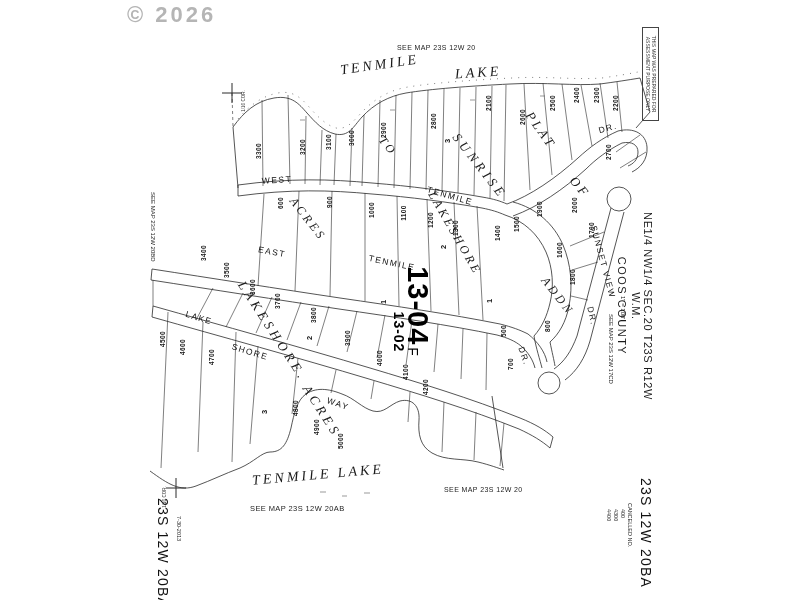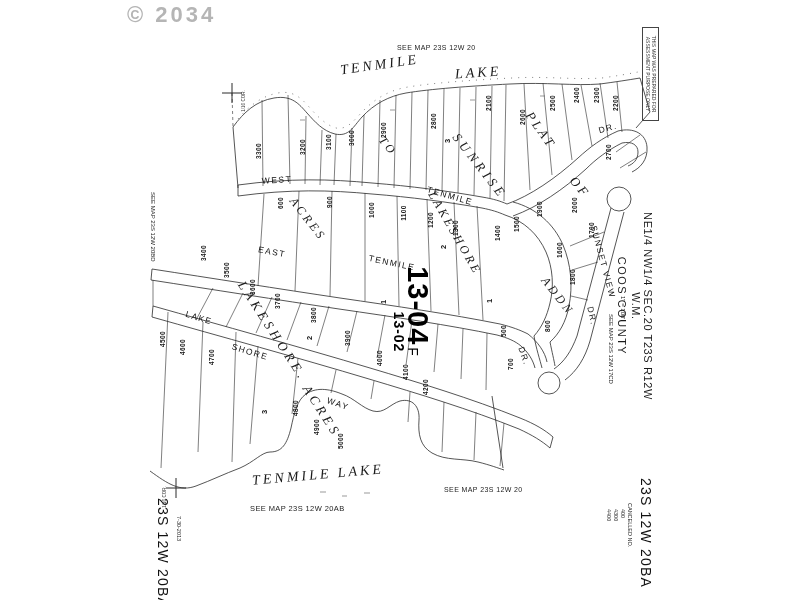--- a/index.html
+++ b/index.html
@@ -108,21 +108,21 @@
                C354,398 362,408 373,411 C384,414 390,404 400,401 C412,398 420,406 419,420
                C418,434 420,446 432,453 C446,461 462,458 478,462 C490,465 498,468 504,470"></path>
       <path d="M503,468 L492,396"></path>
 
       <path d="M320,492 h6 M342,496 h5 M364,493 h6 M300,120 h5 M390,110 h5 M470,100 h5 M540,96 h5" stroke-width="0.6" stroke="#555"></path>
 
       <path d="M222,93 h20 M232,83 v20 M166,488 h20 M176,478 v20" stroke-width="1"></path>
     </g>
   </svg>
 
-  <div class="lbl watermark" style="left:127px;top:4px;">© 2034</div>
+  <div class="lbl watermark" style="left:127px;top:4px;">© 2026</div>
 
   <div class="lbl seemap" style="left:397px;top:44px;">SEE MAP 23S 12W 20</div>
 
   <div class="stampbox">
     <div>THIS MAP WAS PREPARED FOR</div>
     <div>ASSESSMENT PURPOSE ONLY</div>
   </div>
 
   <div class="rtitle">
     <div class="l1">NE1/4 NW1/4 SEC.20 T23S R12W W.M.</div>

